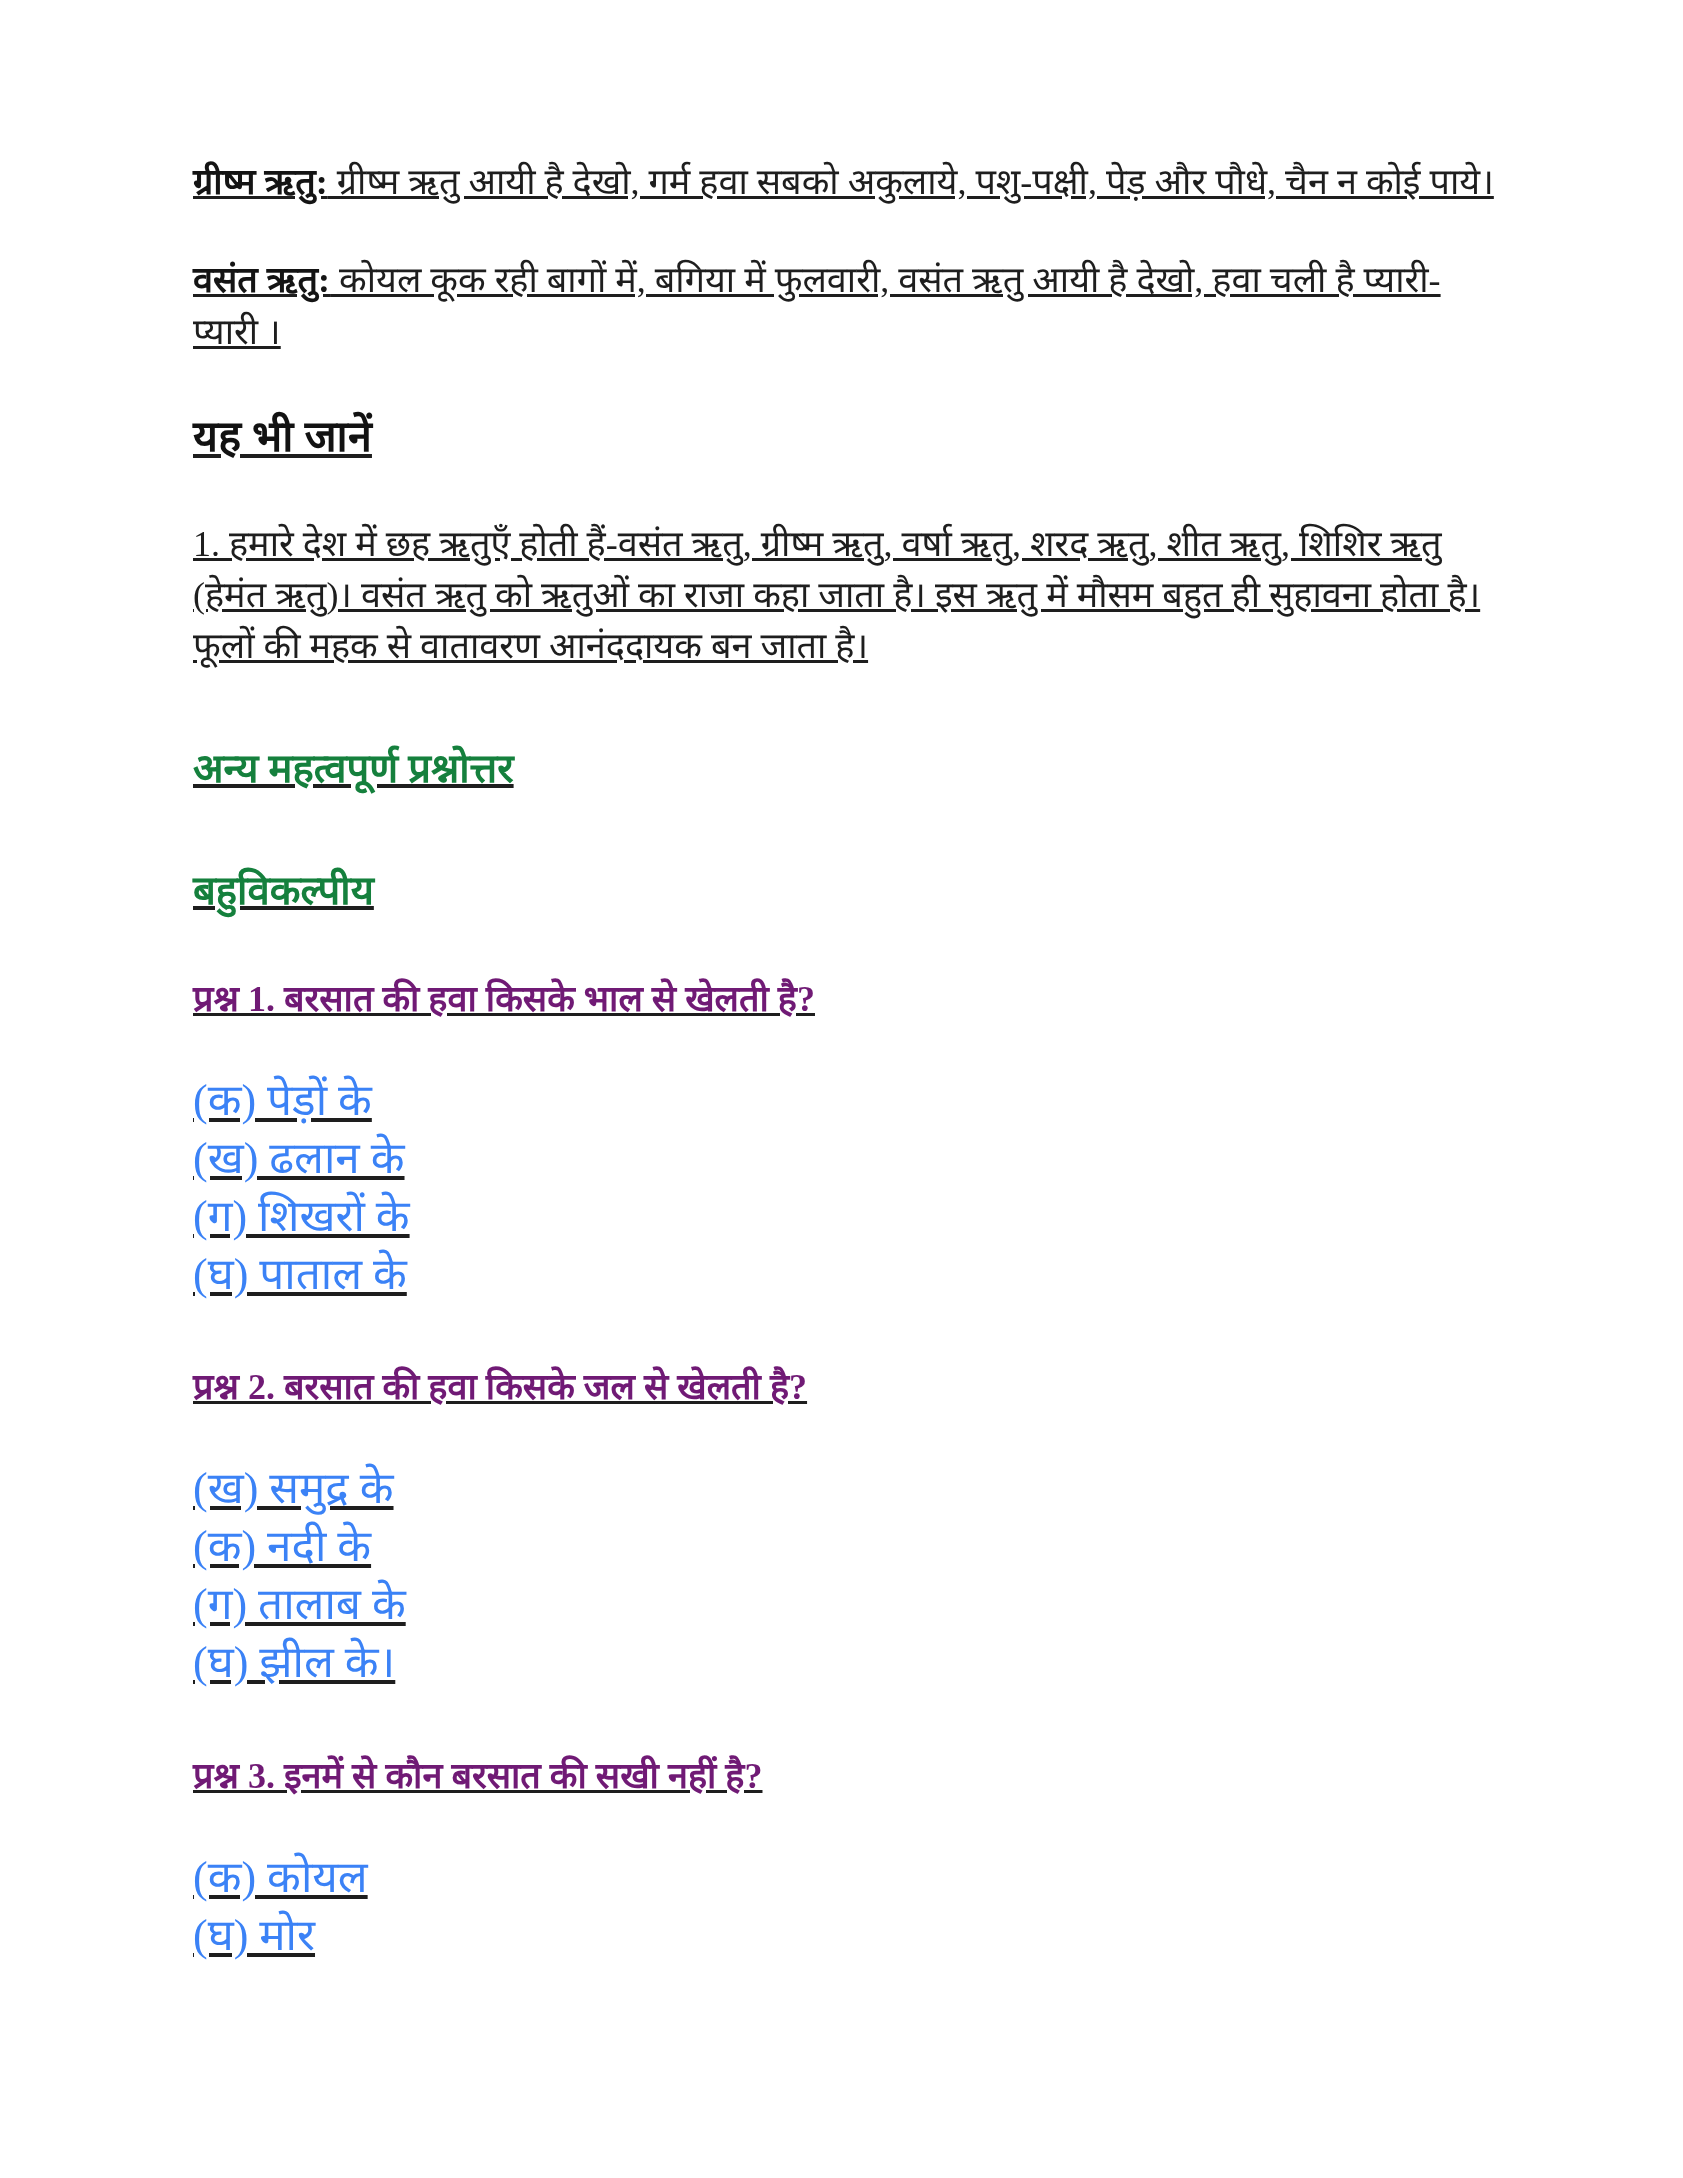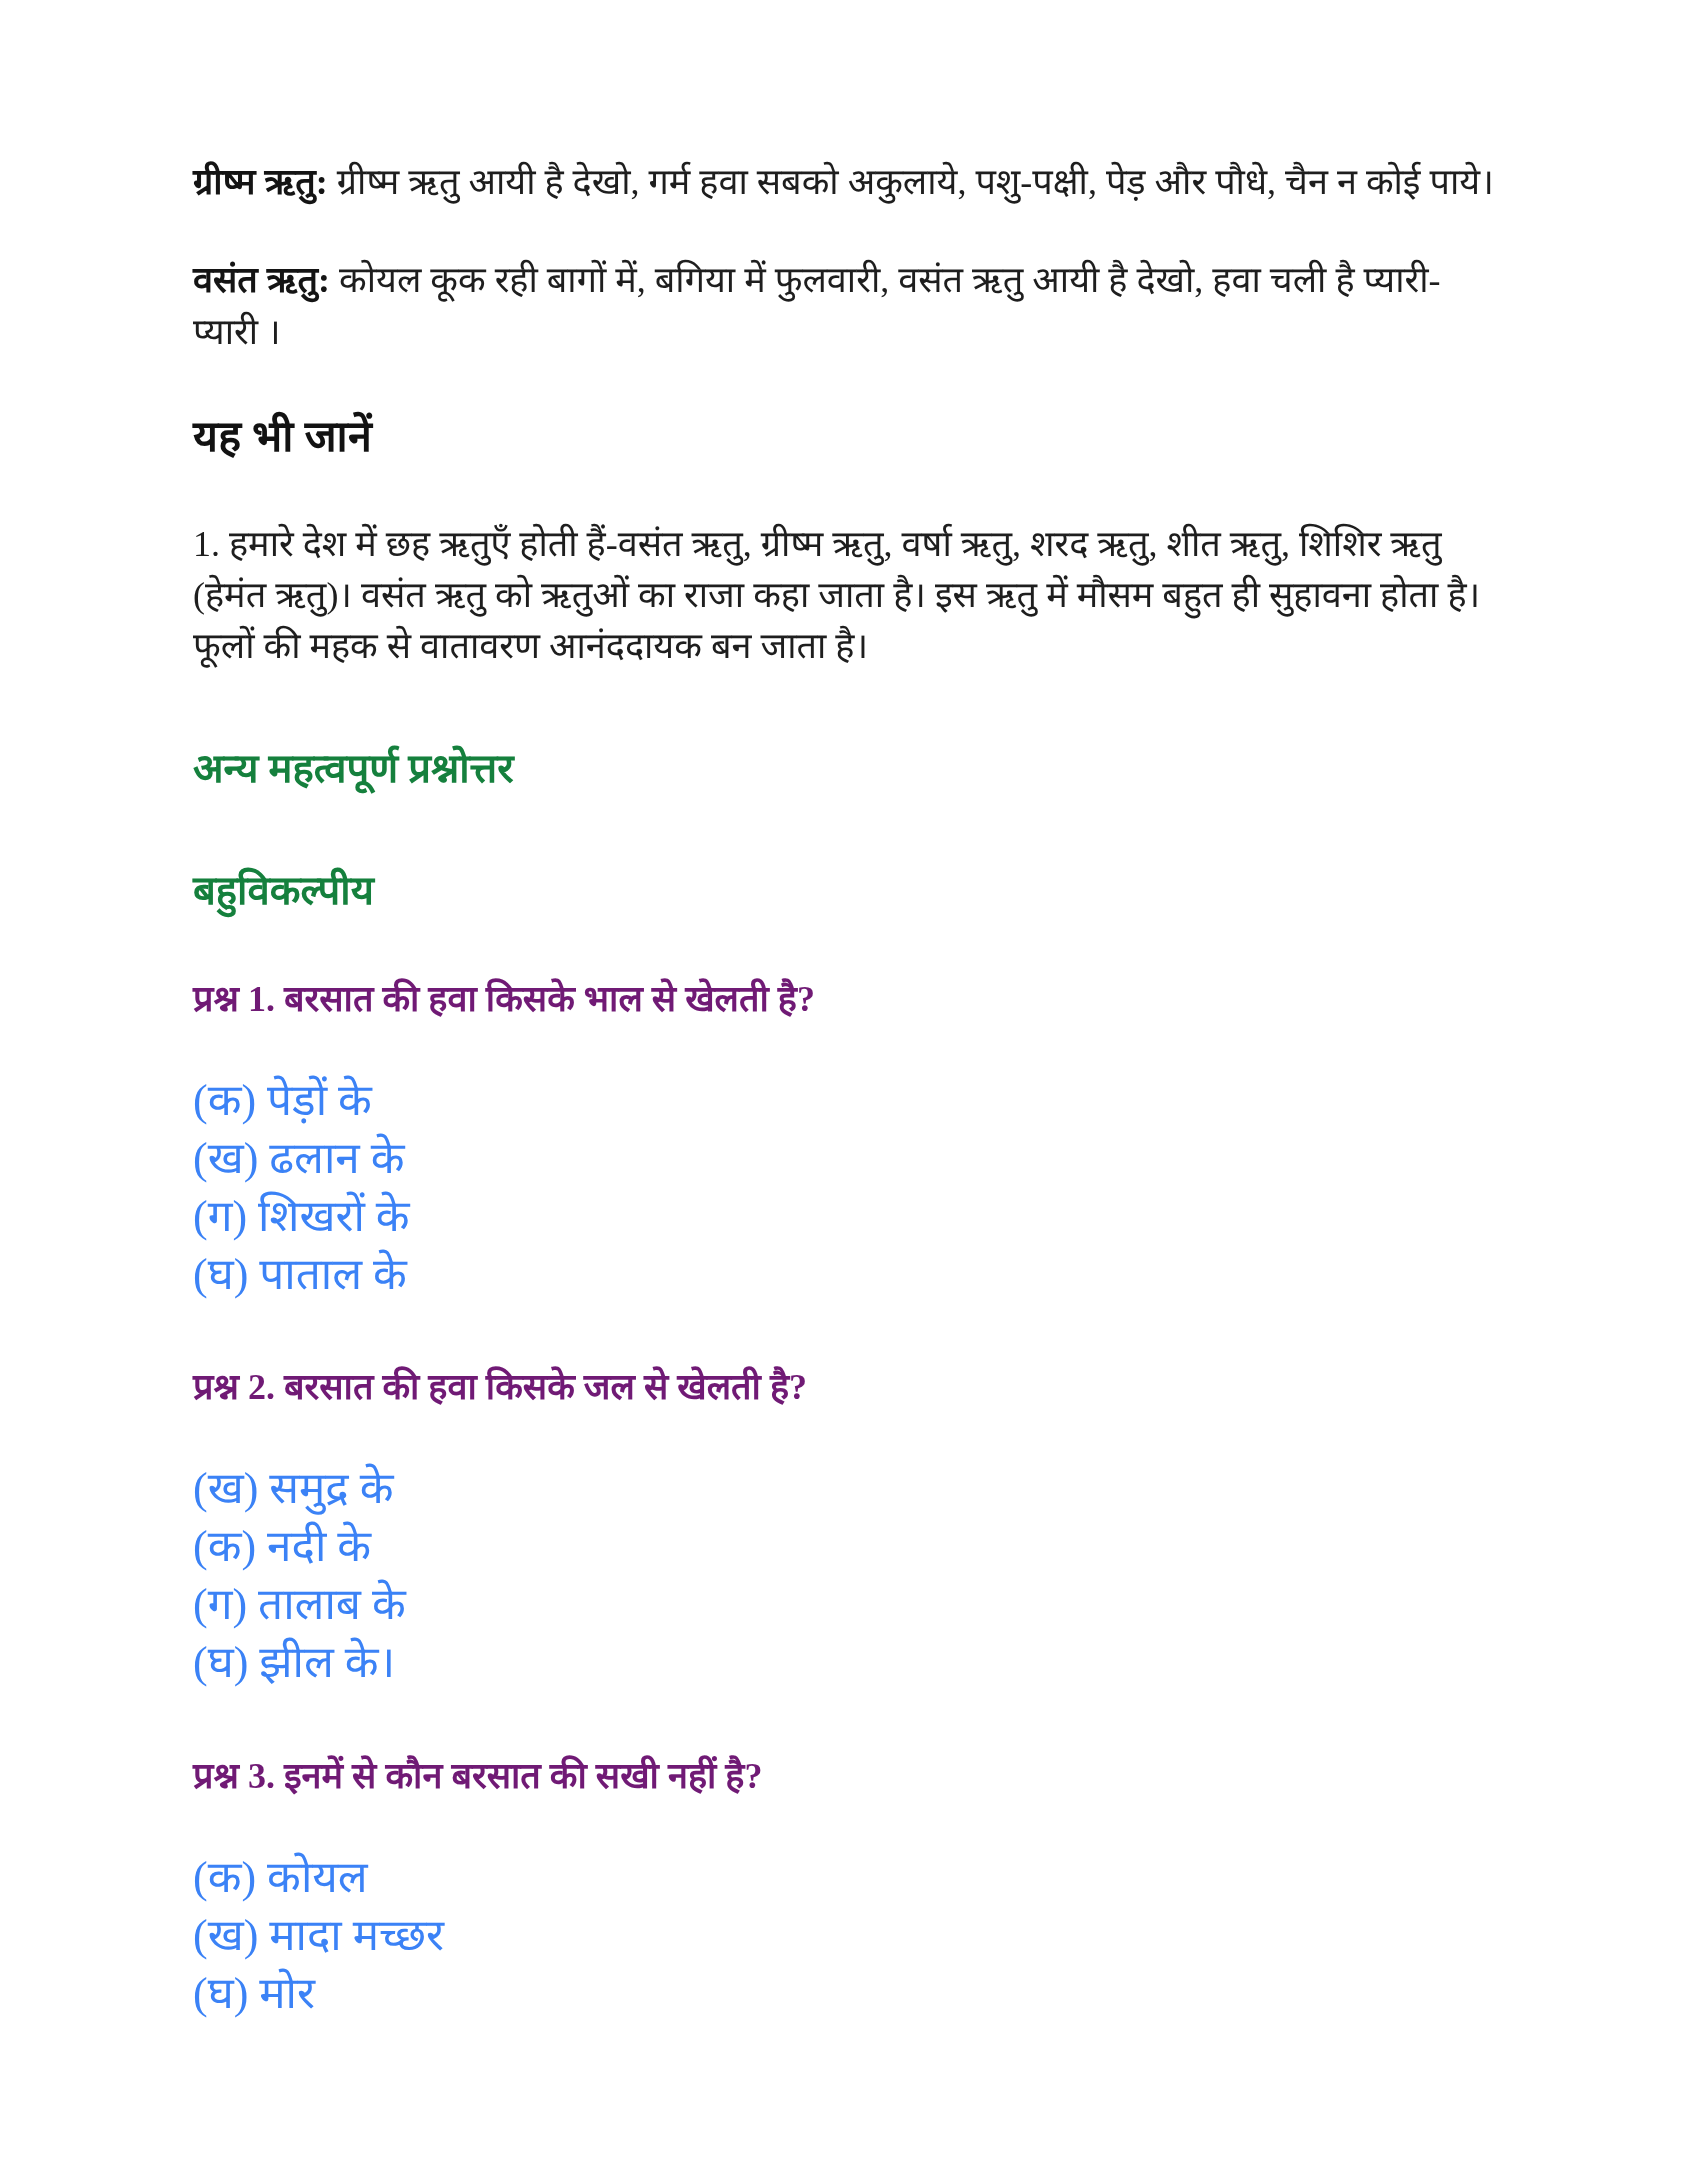--- a/index.html
+++ b/index.html
@@ -8,20 +8,21 @@
     width: 1683px;
     height: 2178px;
     font-family: "Liberation Serif", "DejaVu Sans", sans-serif;
     color: #1e1e1e;
     overflow: hidden;
   }
   .page {
     padding: 156px 178px 0 193px;
     width: 100%;
     height: 100%;
+    text-decoration: underline;
   }
   .content { max-width: 1327px; }
   .para {
     font-size: 36px;
     line-height: 1.45;
     margin-bottom: 46px;
     color: #1e1e1e;
   }
   .para .lead { font-weight: 700; color: #141414; }
   .h2 {
@@ -86,19 +87,18 @@
     <div class="options">
       <div class="option">(ख) समुद्र के</div>
       <div class="option">(क) नदी के</div>
       <div class="option">(ग) तालाब के</div>
       <div class="option">(घ) झील के।</div>
     </div>
 
     <div class="question">प्रश्न 3. इनमें से कौन बरसात की सखी नहीं है?</div>
     <div class="options">
       <div class="option">(क) कोयल</div>
-      <div class="option">(ख) मादा मच्छर</div>
       <div class="option">(घ) मोर</div>
     </div>
 
   </div>
 </div>
 
 
 </body></html>

